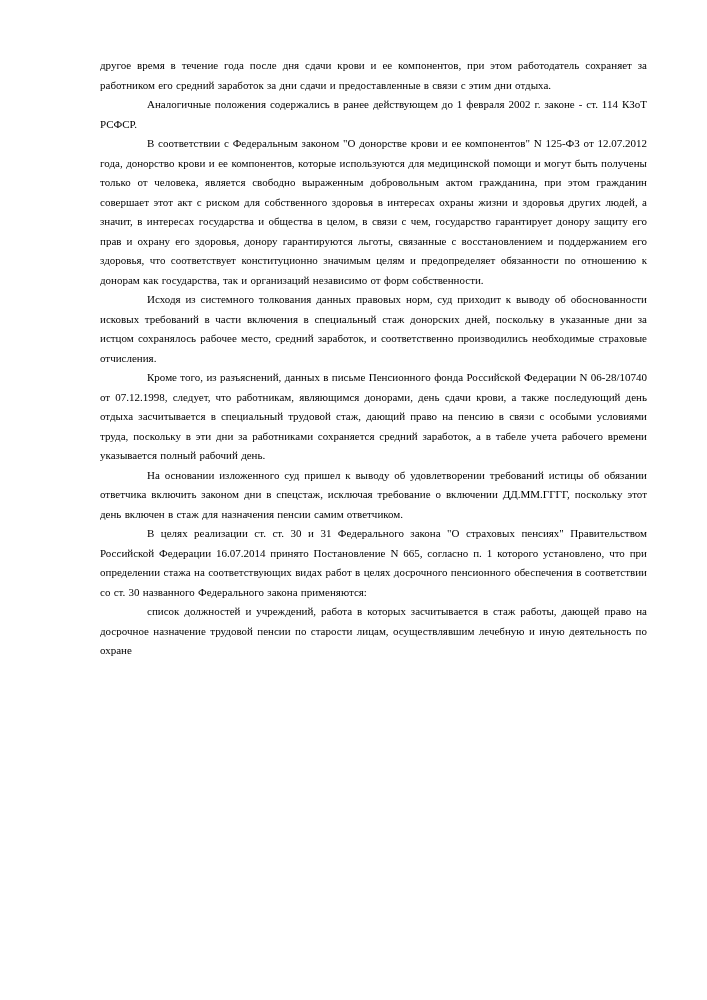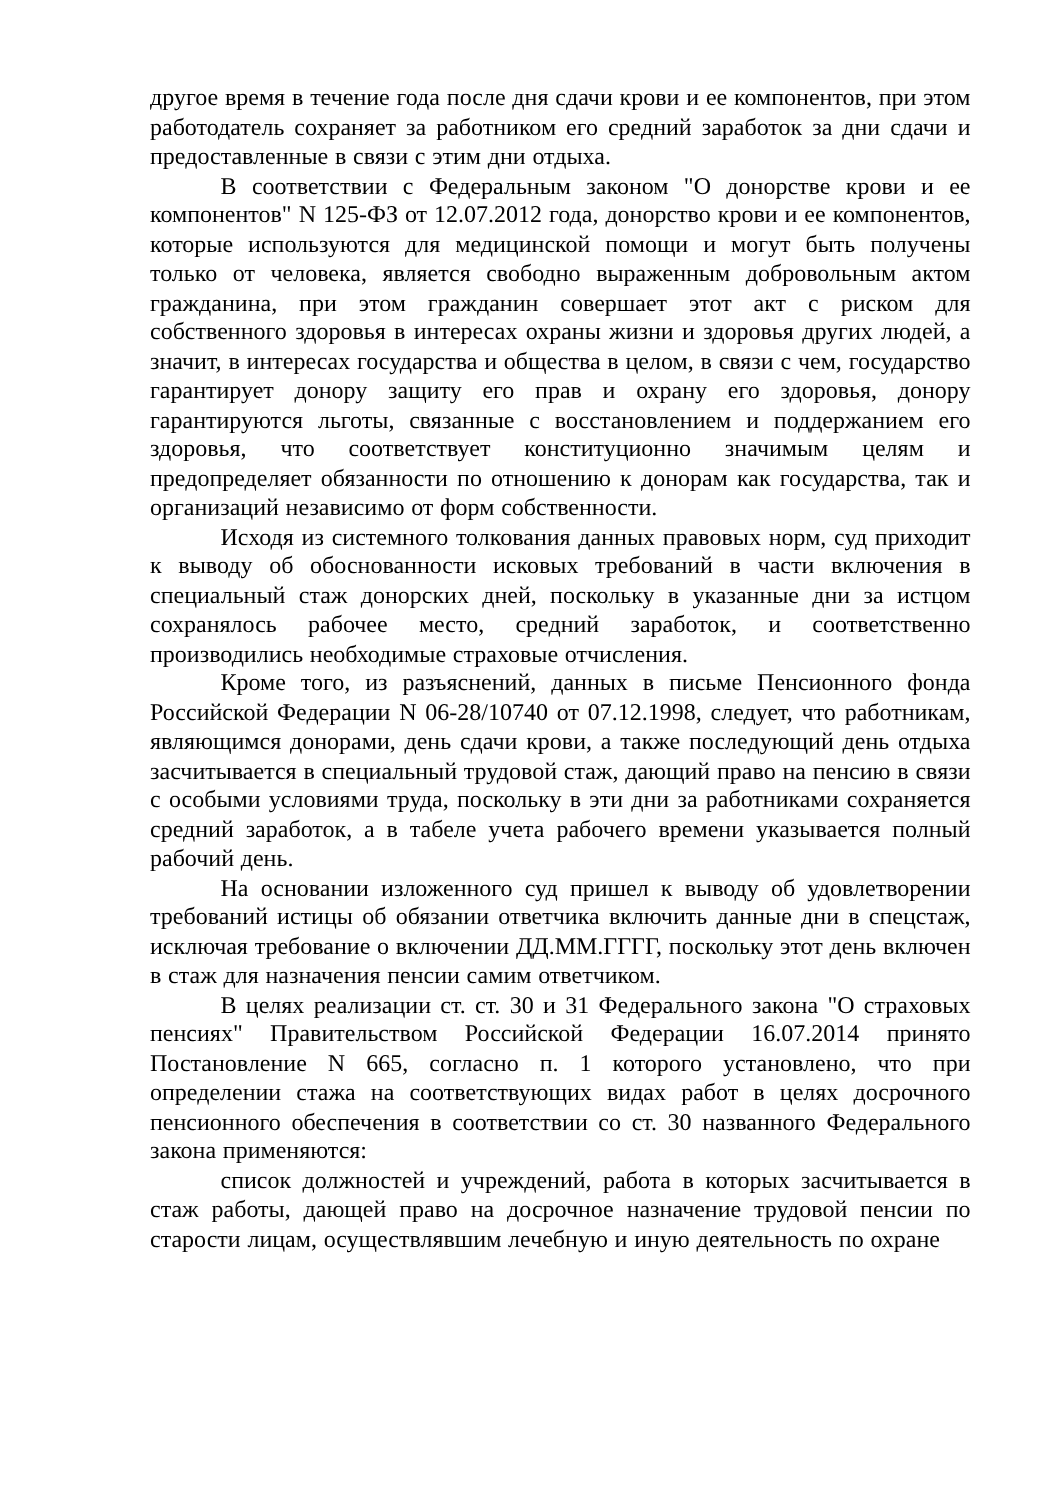--- a/index.html
+++ b/index.html
@@ -19,37 +19,38 @@
     background: #ffffff;
     padding: 56px 60px 40px 100px;
   }
   .text-block {
     width: 547px;
   }
   .text-block p {
     margin: 0;
     padding: 0;
     font-family: "Liberation Serif", "DejaVu Serif", serif;
-    font-size: 16px;
+    font-size: 11px;
     line-height: 19.5px;
     color: #000000;
     text-align: justify;
     text-indent: 47px;
     word-spacing: 0.5px;
   }
   .text-block p.no-indent {
     text-indent: 0;
   }
 </style>
 </head>
 <body>
 
 <div class="page">
   <div class="text-block">
     <p class="no-indent">другое время в течение года после дня сдачи крови и ее компонентов, при этом работодатель сохраняет за работником его средний заработок за дни сдачи и предоставленные в связи с этим дни отдыха.</p>
+    <p>Аналогичные положения содержались в ранее действующем до 1 февраля 2002 г. законе - ст. 114 КЗоТ РСФСР.</p>
     <p>В соответствии с Федеральным законом "О донорстве крови и ее компонентов" N 125-ФЗ от 12.07.2012 года, донорство крови и ее компонентов, которые используются для медицинской помощи и могут быть получены только от человека, является свободно выраженным добровольным актом гражданина, при этом гражданин совершает этот акт с риском для собственного здоровья в интересах охраны жизни и здоровья других людей, а значит, в интересах государства и общества в целом, в связи с чем, государство гарантирует донору защиту его прав и охрану его здоровья, донору гарантируются льготы, связанные с восстановлением и поддержанием его здоровья, что соответствует конституционно значимым целям и предопределяет обязанности по отношению к донорам как государства, так и организаций независимо от форм собственности.</p>
     <p>Исходя из системного толкования данных правовых норм, суд приходит к выводу об обоснованности исковых требований в части включения в специальный стаж донорских дней, поскольку в указанные дни за истцом сохранялось рабочее место, средний заработок, и соответственно производились необходимые страховые отчисления.</p>
     <p>Кроме того, из разъяснений, данных в письме Пенсионного фонда Российской Федерации N 06-28/10740 от 07.12.1998, следует, что работникам, являющимся донорами, день сдачи крови, а также последующий день отдыха засчитывается в специальный трудовой стаж, дающий право на пенсию в связи с особыми условиями труда, поскольку в эти дни за работниками сохраняется средний заработок, а в табеле учета рабочего времени указывается полный рабочий день.</p>
-    <p>На основании изложенного суд пришел к выводу об удовлетворении требований истицы об обязании ответчика включить данные дни в спецстаж, исключая требование о включении ДД.ММ.ГГГГ, поскольку этот день включен в стаж для назначения пенсии самим ответчиком.</p>
+    <p>На основании изложенного суд пришел к выводу об удовлетворении требований истицы об обязании ответчика включить законом дни в спецстаж, исключая требование о включении ДД.ММ.ГГГГ, поскольку этот день включен в стаж для назначения пенсии самим ответчиком.</p>
     <p>В целях реализации ст. ст. 30 и 31 Федерального закона "О страховых пенсиях" Правительством Российской Федерации 16.07.2014 принято Постановление N 665, согласно п. 1 которого установлено, что при определении стажа на соответствующих видах работ в целях досрочного пенсионного обеспечения в соответствии со ст. 30 названного Федерального закона применяются:</p>
     <p>список должностей и учреждений, работа в которых засчитывается в стаж работы, дающей право на досрочное назначение трудовой пенсии по старости лицам, осуществлявшим лечебную и иную деятельность по охране</p>
   </div>
 </div>
 
 </body></html>

